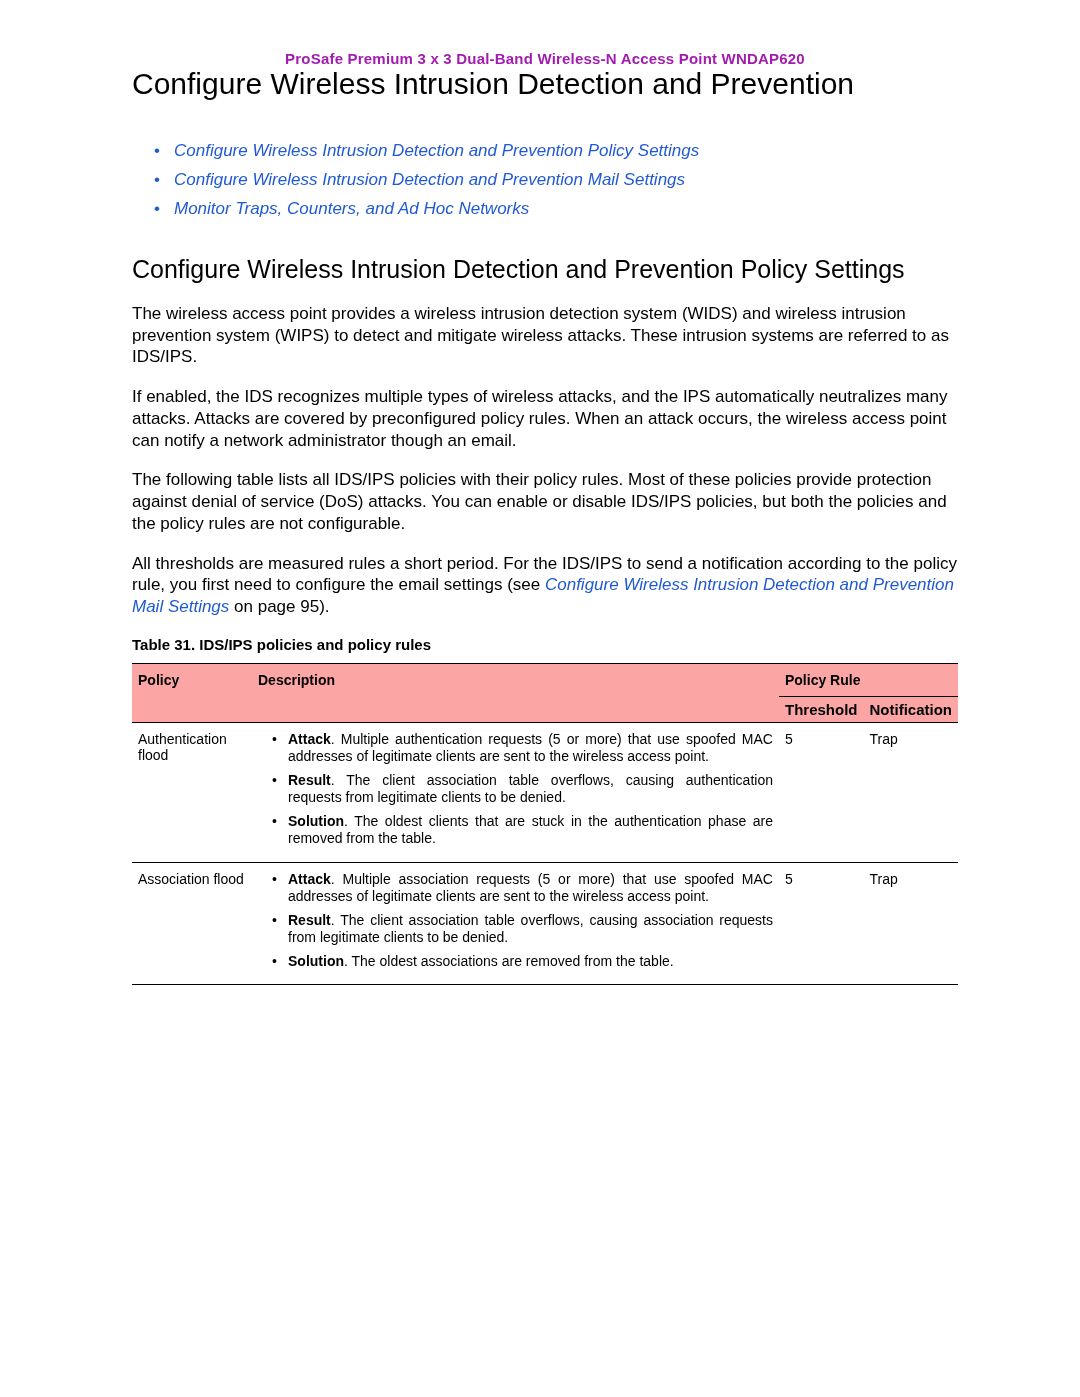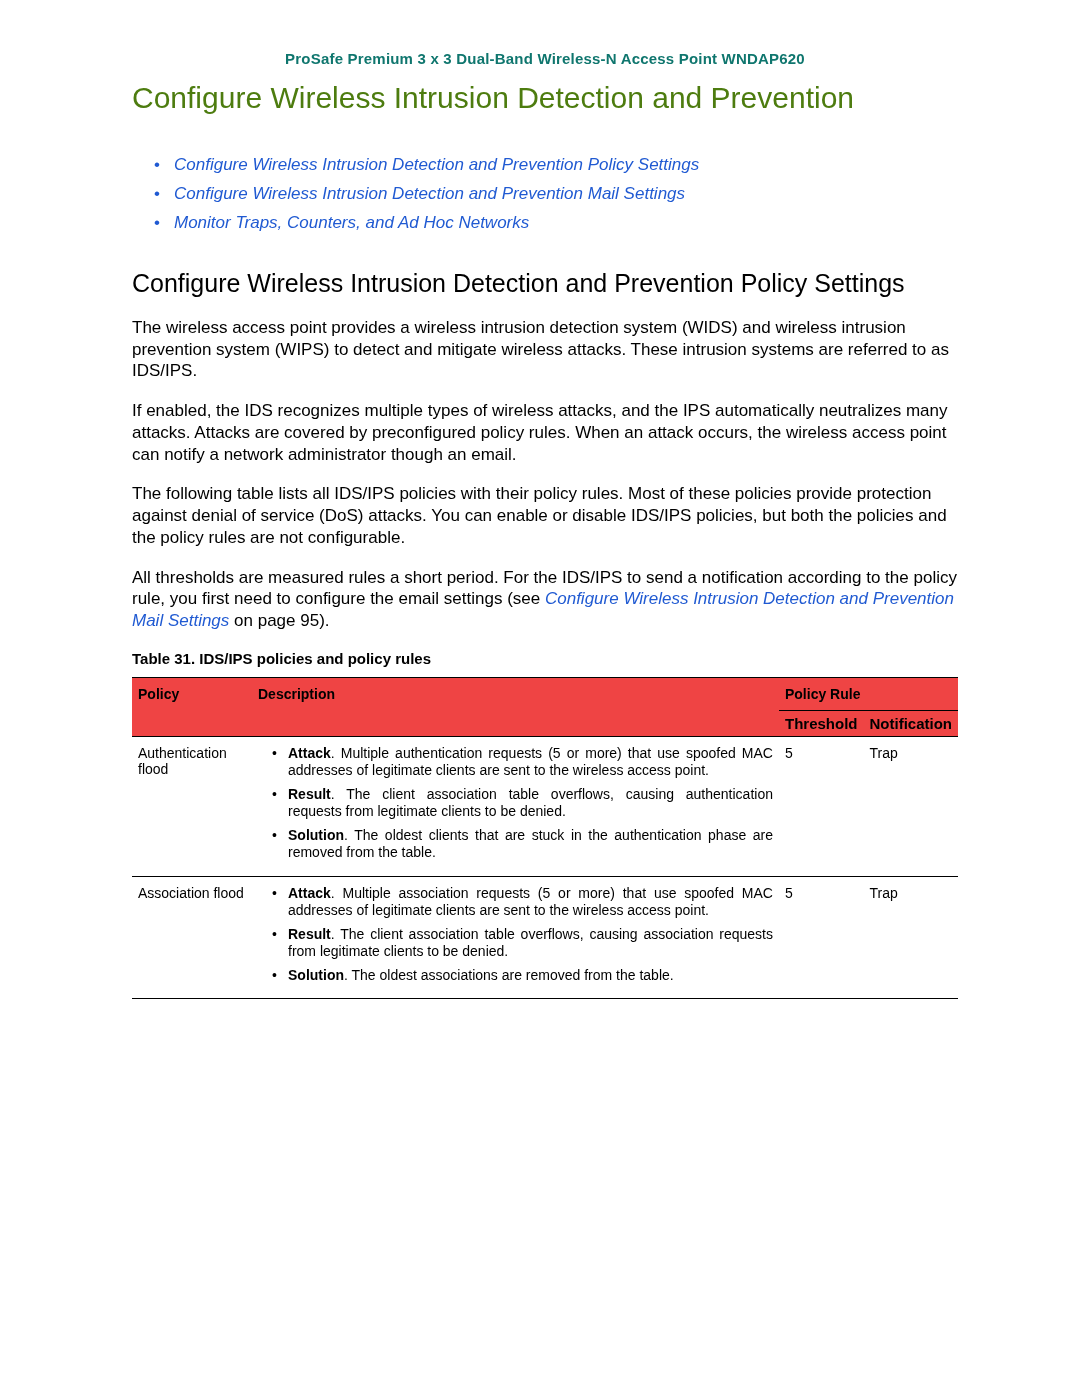--- a/index.html
+++ b/index.html
@@ -11,29 +11,29 @@
     width: 1080px;
   }
   .page {
     width: 1080px;
     padding: 50px 122px 40px 132px;
   }
   .doc-header {
     text-align: center;
     font-weight: bold;
     font-size: 15px;
-    color: #0f766e;
+    color: #a21caf;
     letter-spacing: 0.2px;
   }
   h1.main-title {
     font-family: "Futura", "Century Gothic", Arial, sans-serif;
-    color: #4d7c0f;
+    color: #000000;
     font-weight: 500;
     font-size: 30px;
-    margin: 14px 0 36px 0;
+    margin: 0 0 36px 0;
   }
   ul.link-list {
     list-style: none;
     margin: 0 0 30px 0;
     padding: 0 0 0 22px;
   }
   ul.link-list li {
     color: #205ad2;
     font-style: italic;
     font-size: 17px;
@@ -70,21 +70,21 @@
     font-weight: bold;
     font-size: 15px;
     margin: 14px 0 10px 0;
   }
   table.policy-table {
     border-collapse: collapse;
     width: 100%;
     font-size: 14px;
   }
   table.policy-table th {
-    background: #ef4444;
+    background: #fca5a5;
     text-align: left;
     font-weight: bold;
     padding: 8px 6px;
   }
   table.policy-table th, table.policy-table td {
     border-top: 1px solid #000;
     border-bottom: 1px solid #000;
     vertical-align: top;
   }
   table.policy-table td {

